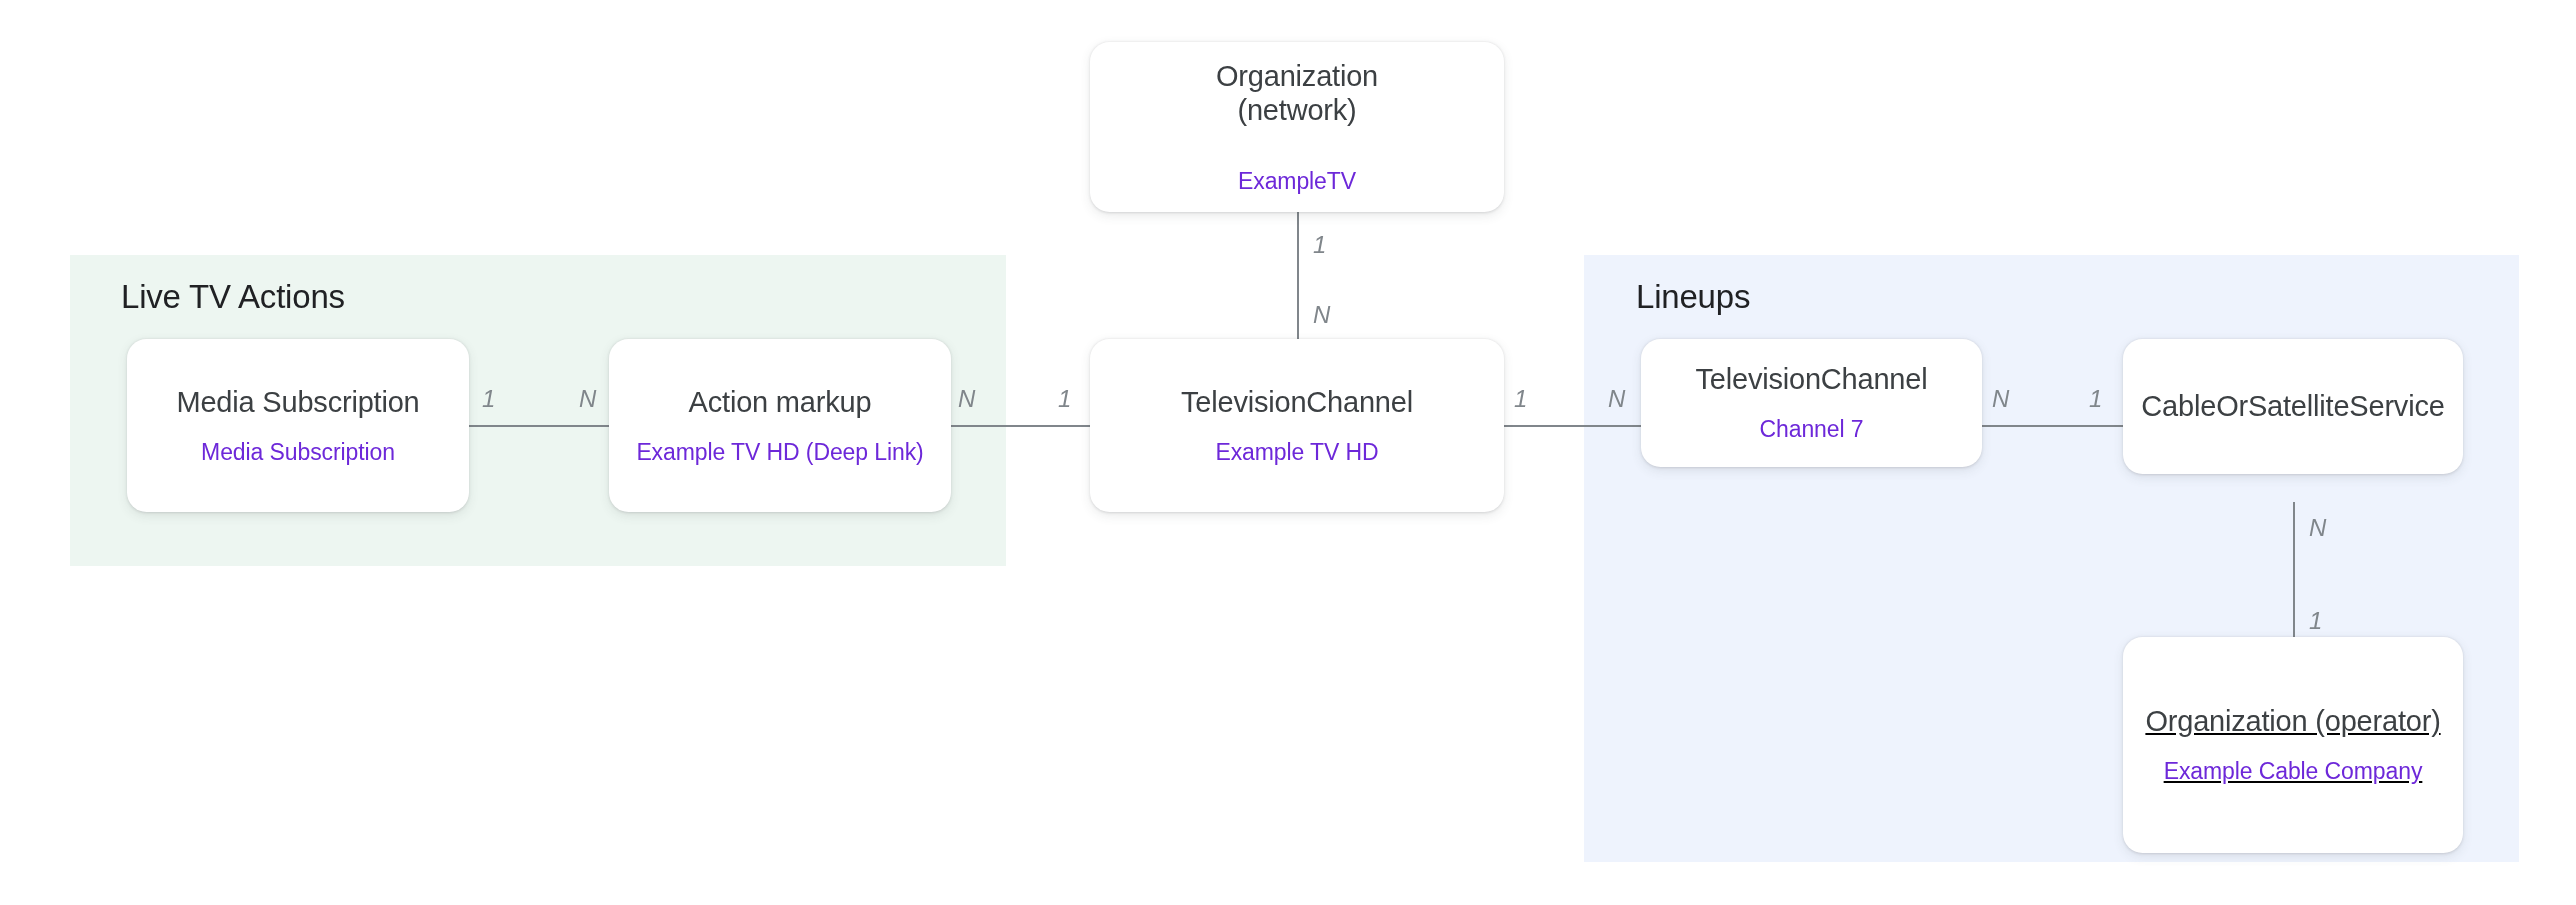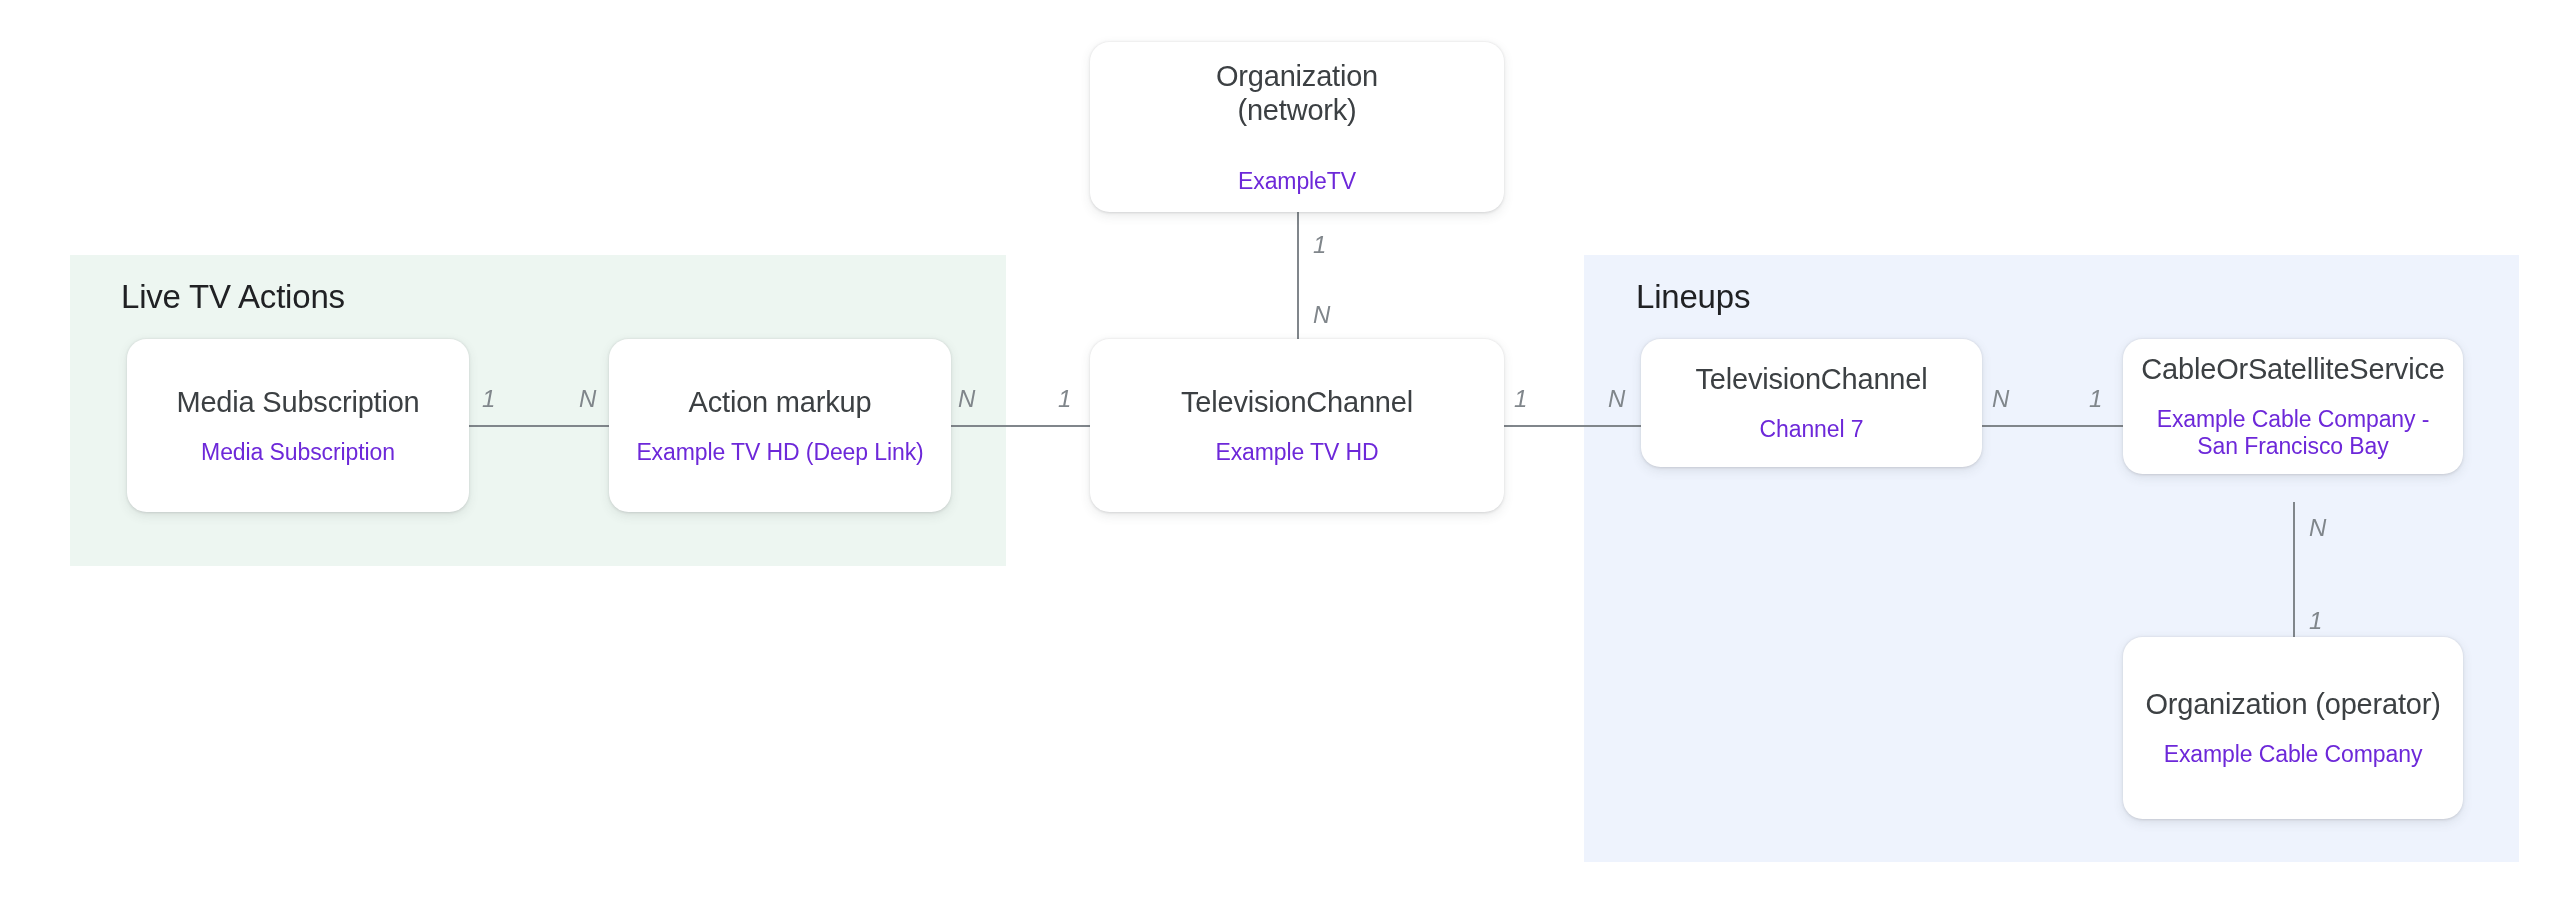--- a/index.html
+++ b/index.html
@@ -139,23 +139,21 @@
     <div class="node-sub">Example TV HD</div>
   </div>
 
   <div class="node" style="left:1641px; top:339px; width:341px; height:128px;">
     <div class="node-title">TelevisionChannel</div>
     <div class="node-sub">Channel 7</div>
   </div>
 
   <div class="node" style="left:2123px; top:339px; width:340px; height:135px;">
     <div class="node-title">CableOrSatelliteService</div>
-    <div class="node-sub">Example Cable Company -
-San Francisco Bay</div>
   </div>
 
-  <div class="node" style="left:2123px; top:637px; width:340px; height:182px;">
+  <div class="node" style="left:2123px; top:637px; width:340px; height:216px;text-decoration:underline;">
     <div class="node-title">Organization (operator)</div>
     <div class="node-sub">Example Cable Company</div>
   </div>
 
 </div>
 
 
 </body></html>

